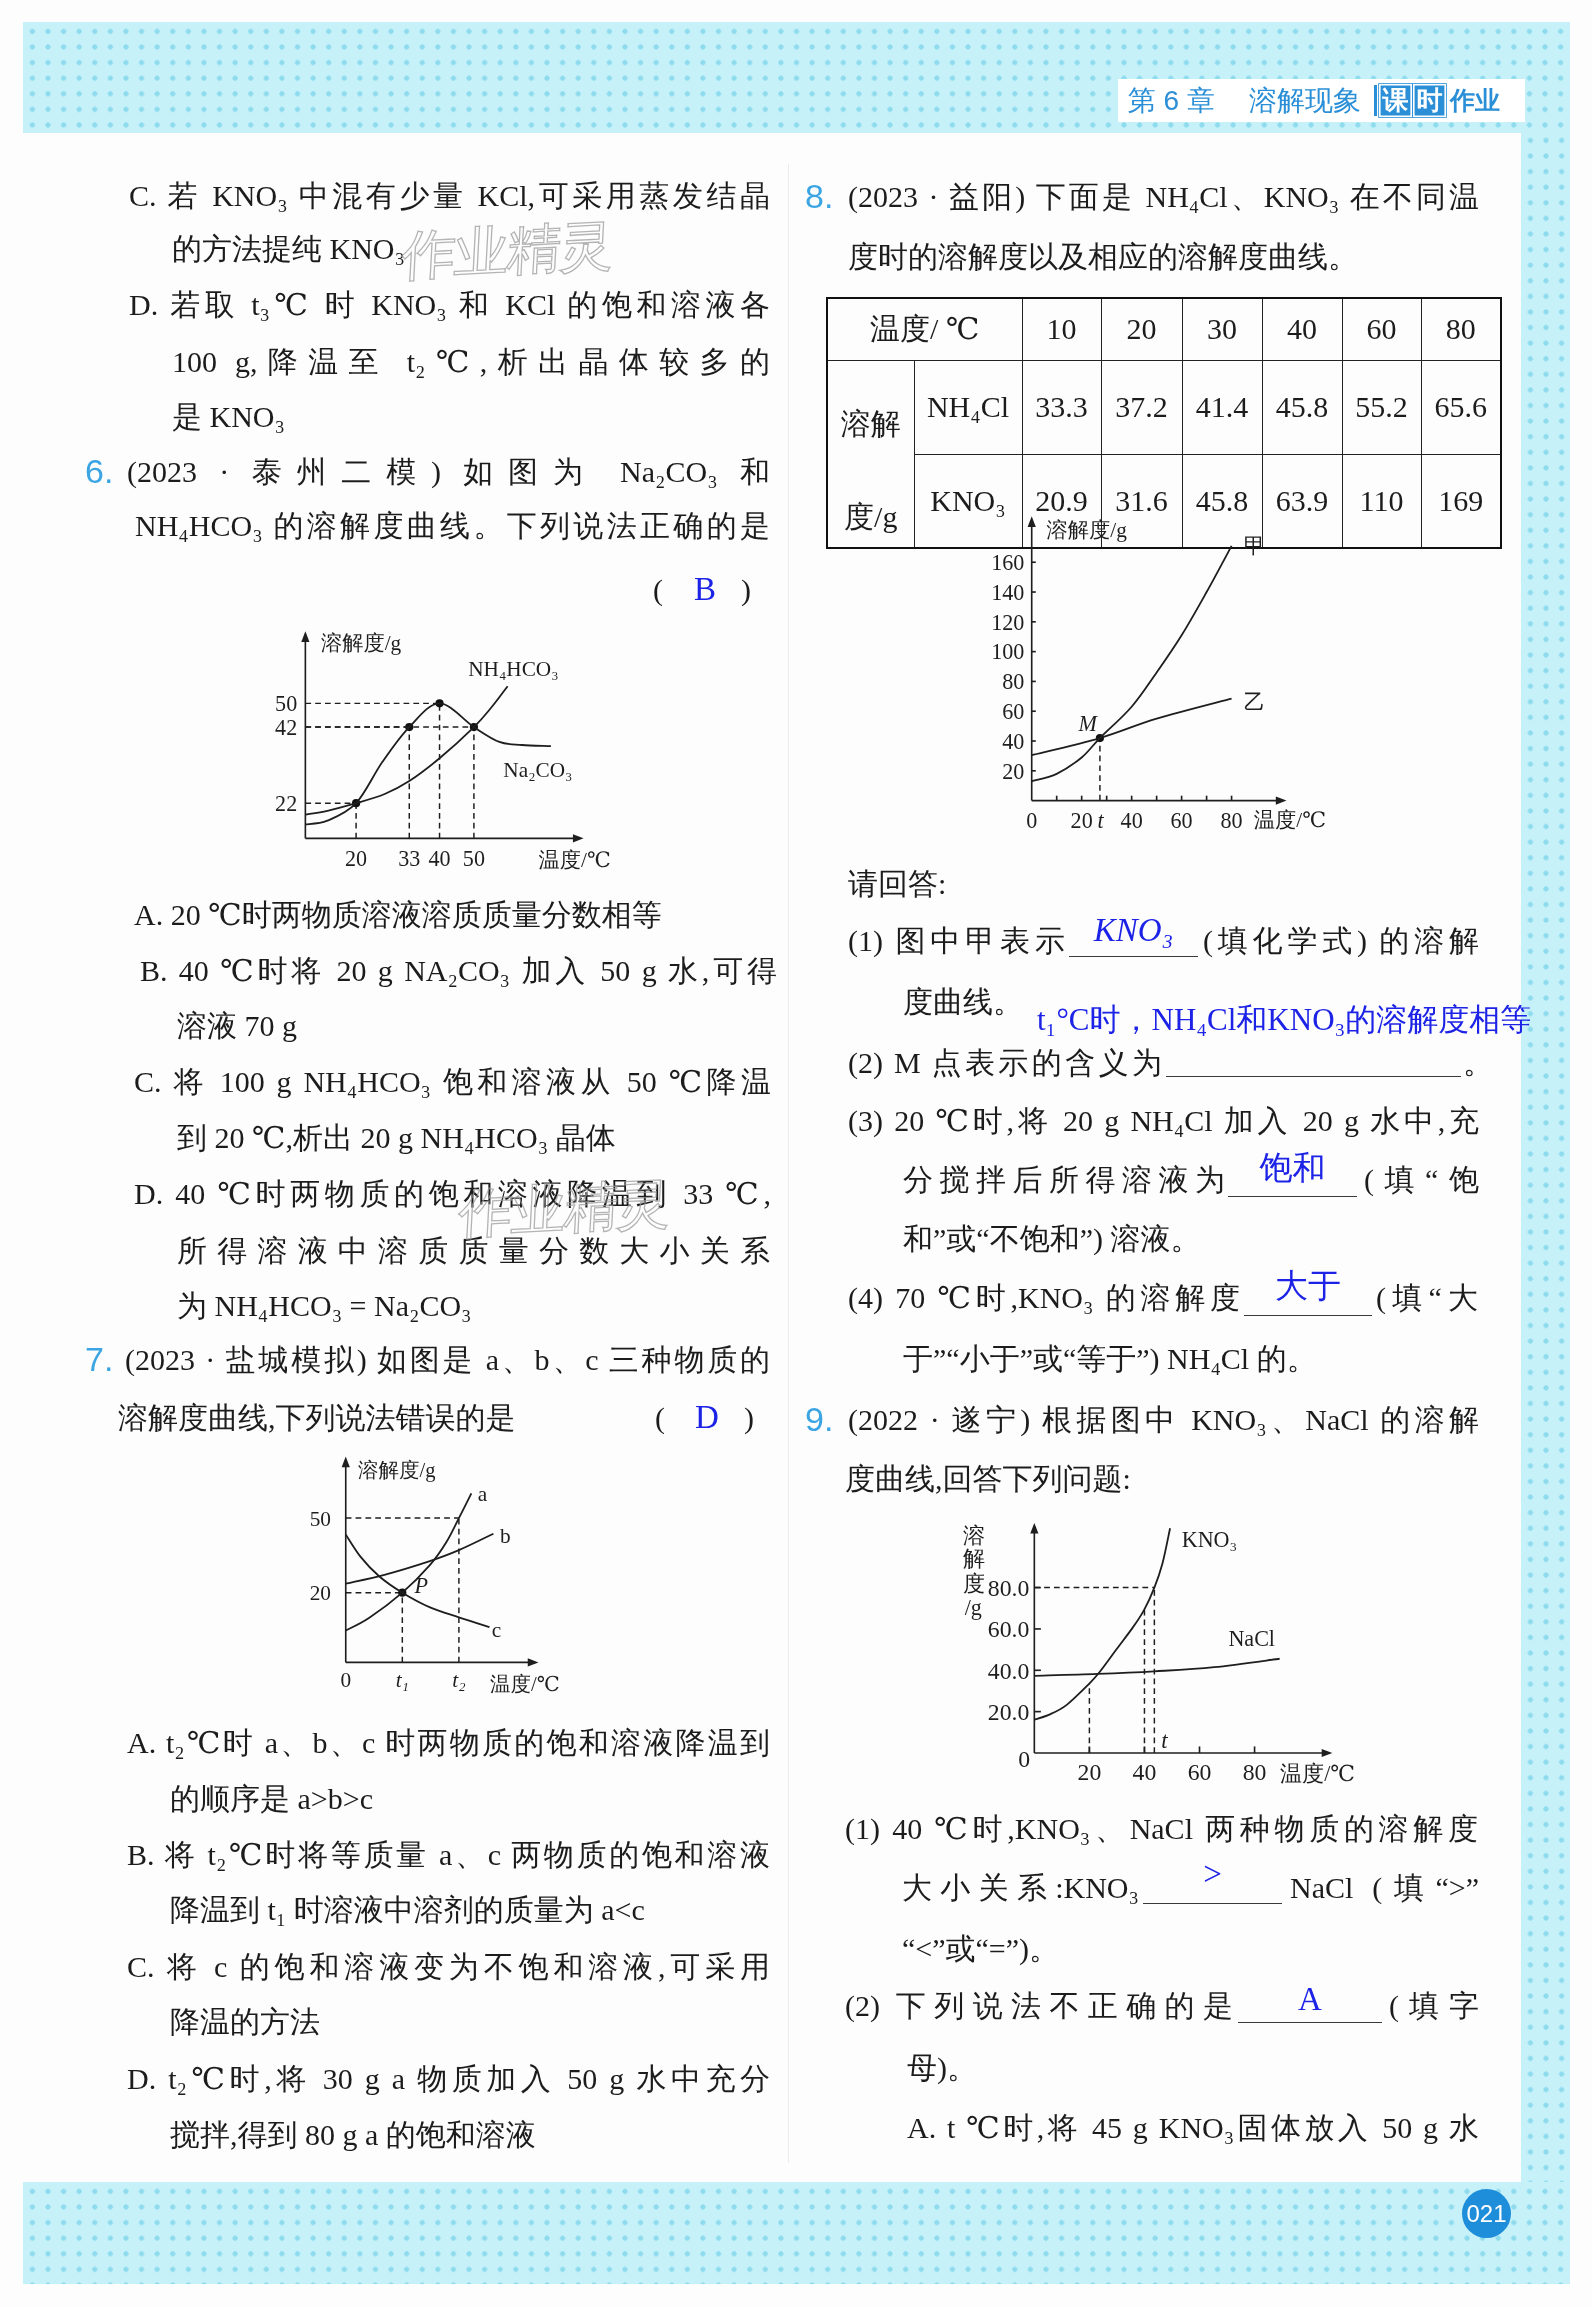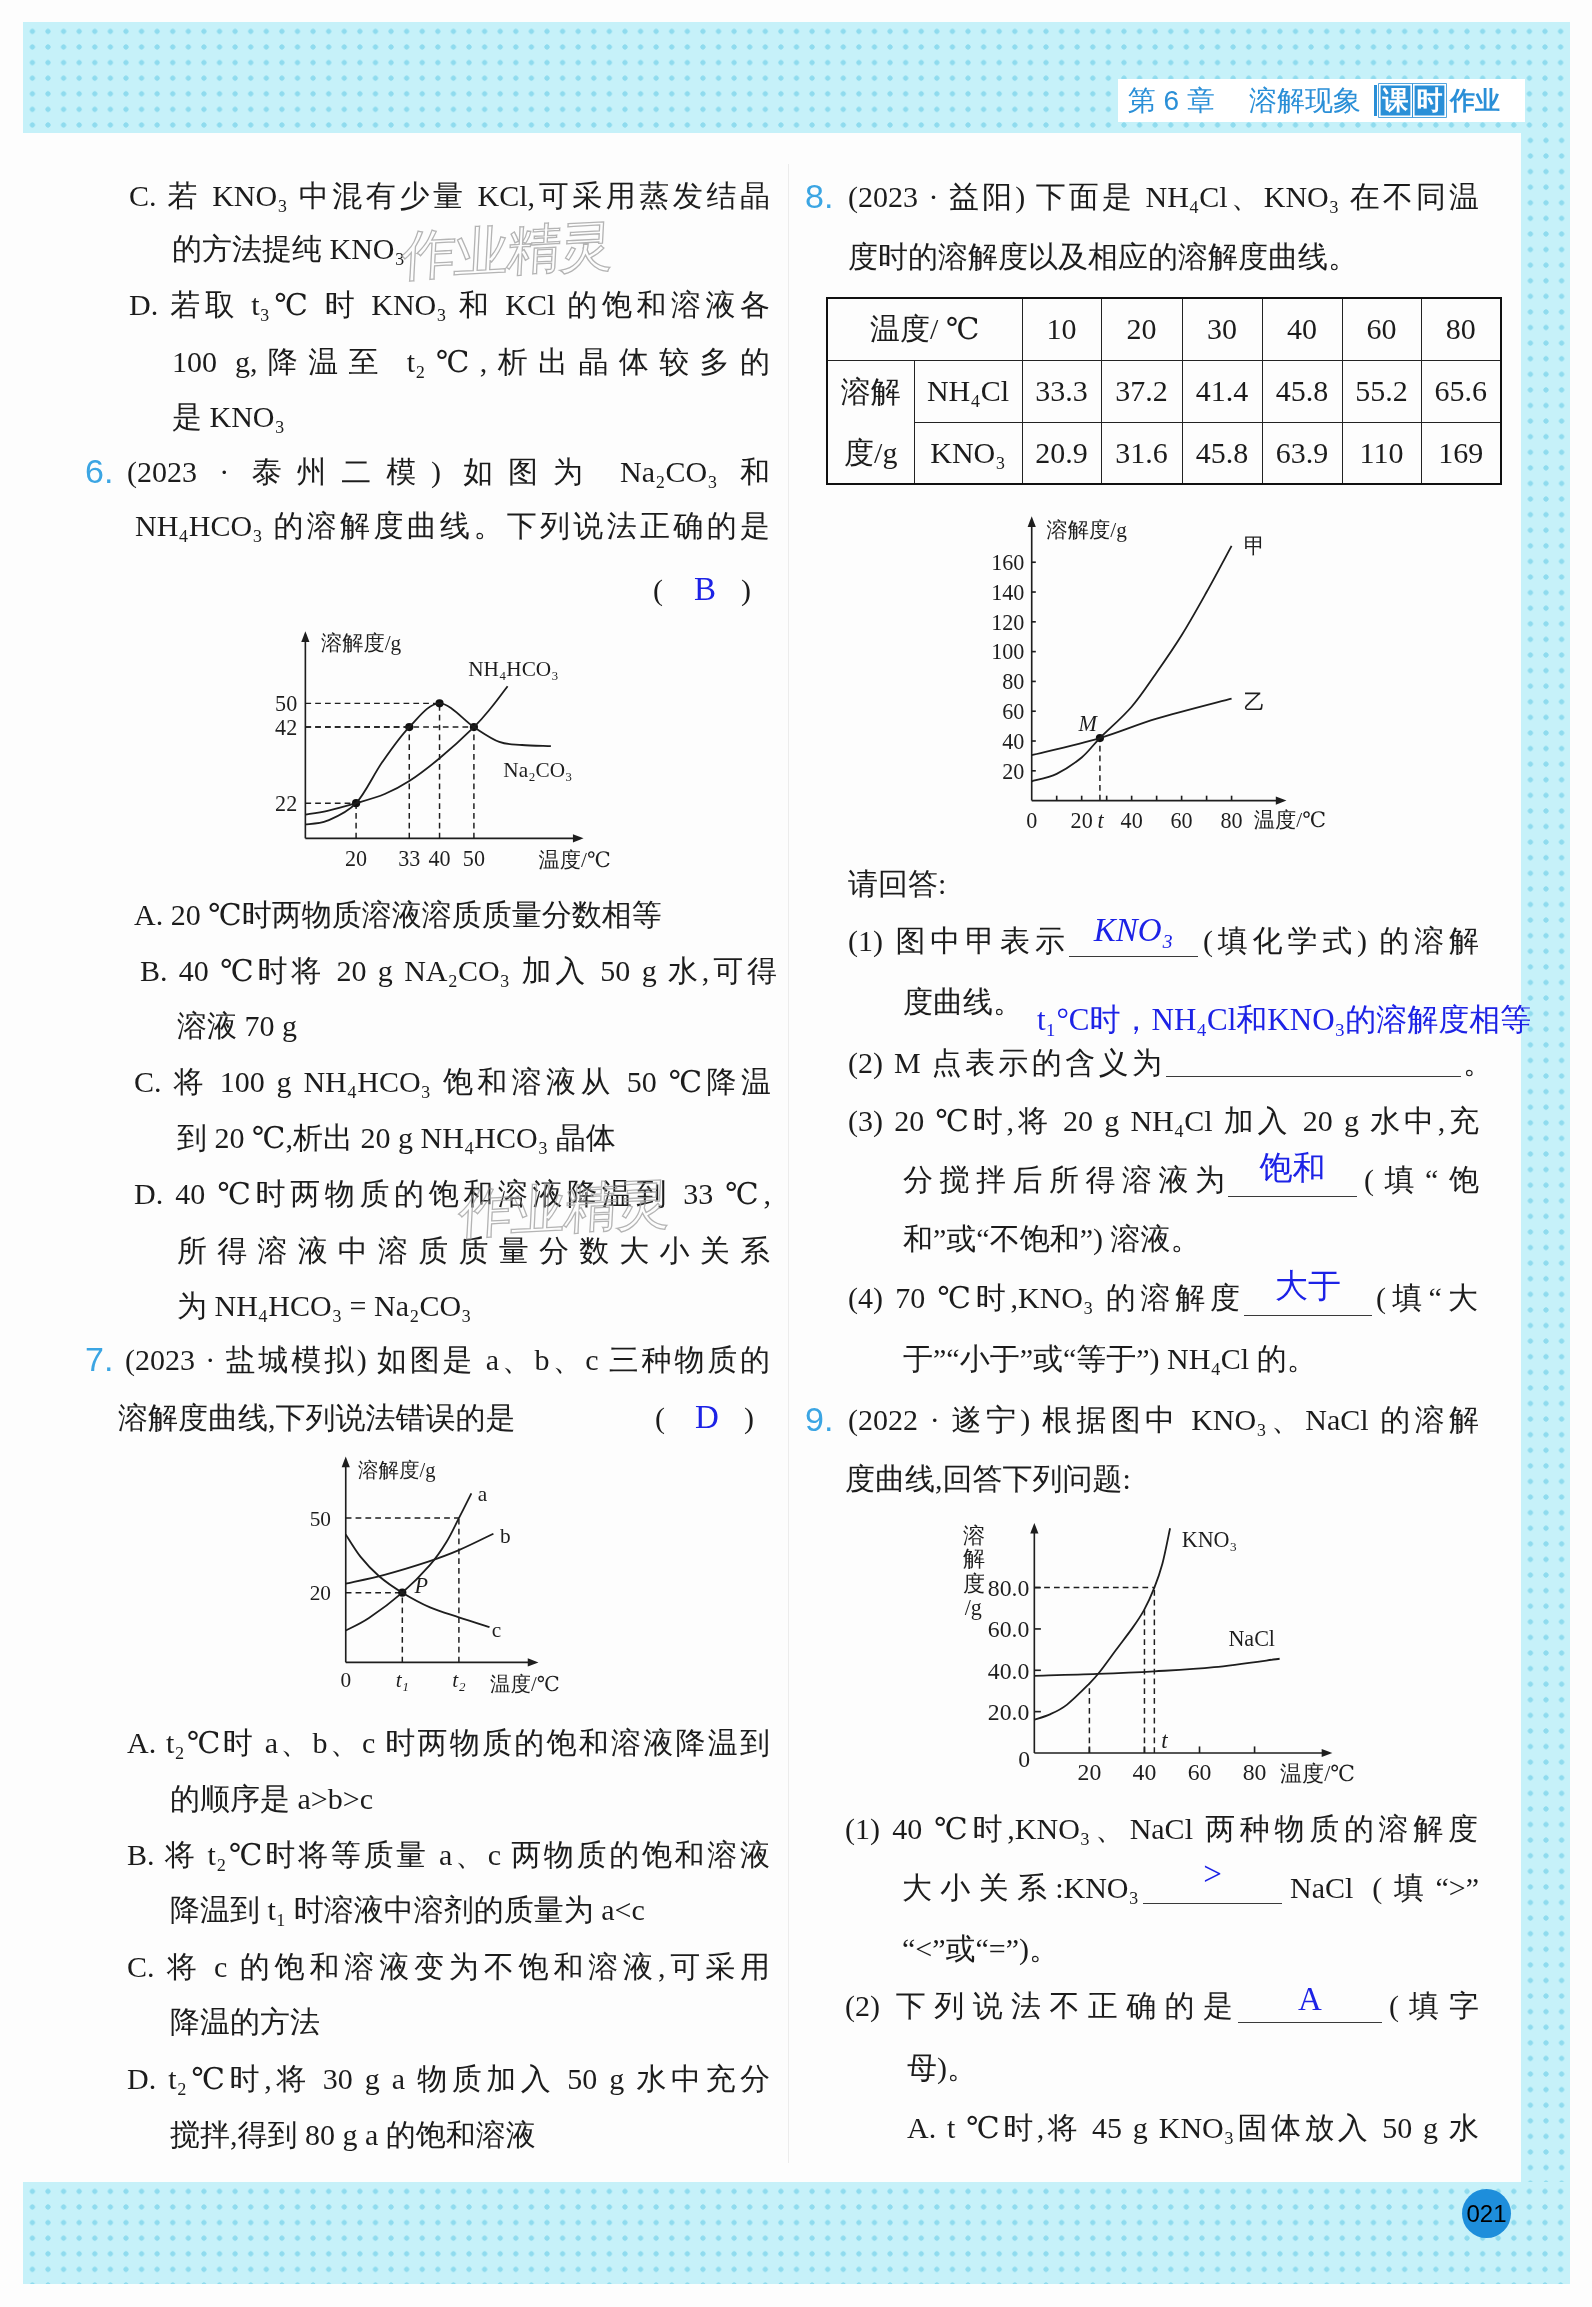--- a/index.html
+++ b/index.html
@@ -18,41 +18,41 @@
   .hdr-chap{left:9.8px;font-size:28px;}
   .hdr-topic{left:131px;font-size:28px;}
   .hdr-bar{left:256px;top:5.7px !important;height:31px !important;width:2.5px;background:var(--header-blue,#2a8fd7);}
   .hdr-box{width:33px;height:33px !important;line-height:33px !important;top:4.9px !important;text-align:center;
            font-size:26px;font-weight:bold;color:#fff;background:var(--header-blue,#2a8fd7);
            box-shadow:inset 0 0 0 1.6px #fff, 0 0 0 0.8px var(--header-blue,#2a8fd7);}
   .hdr-box.b1{left:261px;} .hdr-box.b2{left:295px;}
   .hdr-tail{left:332px;font-size:25px;font-weight:bold;}
 
   .page-num{position:absolute;left:1462px;top:2189px;width:49px;height:49px;border-radius:50%;
-            background:var(--page-number-bg,#1e8edb);color:#000000;text-align:center;line-height:49px;
+            background:var(--page-number-bg,#1e8edb);color:#ffffff;text-align:center;line-height:49px;
             font-size:24px;font-family:"Liberation Sans","DejaVu Sans",sans-serif;}
   .col-divider{position:absolute;left:788px;top:164px;width:0.8px;height:1999px;background:#ececec;}
 
   .ln{position:absolute;height:41px;line-height:41px;font-size:30px;white-space:nowrap;}
   .j{text-align:justify;text-align-last:justify;}
   .qn{position:absolute;height:41px;line-height:41px;font-size:34px;
       font-family:"Liberation Sans","DejaVu Sans",sans-serif;color:var(--question-number,#3ba5e3);}
   .blank{position:absolute;height:0;border-bottom:1.6px solid #3a3a3a;}
   .ans{position:absolute;height:39px;line-height:39px;font-size:33px;color:var(--answer-blue,#1c22e6);
        text-align:center;white-space:nowrap;z-index:3;}
   .ans.left{text-align:left;}
   .ans.it{font-style:italic;}
   .wm{position:absolute;font-size:54px;font-family:"DejaVu Sans",sans-serif;color:transparent;
       -webkit-text-stroke:1.3px #9c9c9c;opacity:.75;transform:skewX(-6deg) rotate(-3deg);
       white-space:nowrap;letter-spacing:-1.6px;z-index:2;}
 
   table.sol{position:absolute;left:826px;top:297px;width:675px;height:186px;border-collapse:collapse;
             border:2.5px solid #111;font-size:30px;text-align:center;table-layout:fixed;}
   table.sol td, table.sol th{border:1.3px solid #222;padding:0;font-weight:normal;white-space:nowrap;}
-  table.sol .grp span{display:block;height:61px;line-height:61px;}
+  table.sol .grp span{display:block;height:61px;line-height:61px;margin-top:32px;}
 
   svg.chart{position:absolute;overflow:visible;font-family:"Liberation Serif","DejaVu Serif",serif;}
   svg .ax{stroke:#1e1e1e;stroke-width:2;fill:none;}
   svg .curve{stroke:#1e1e1e;stroke-width:2.2;fill:none;}
   svg .dash{stroke:#1e1e1e;stroke-width:1.8;stroke-dasharray:7 5;fill:none;}
   svg .dot{fill:#111;}
   svg .arrow{fill:#1e1e1e;}
   svg text{fill:#1e1e1e;}
   svg text.it{font-style:italic;}
 </style>

